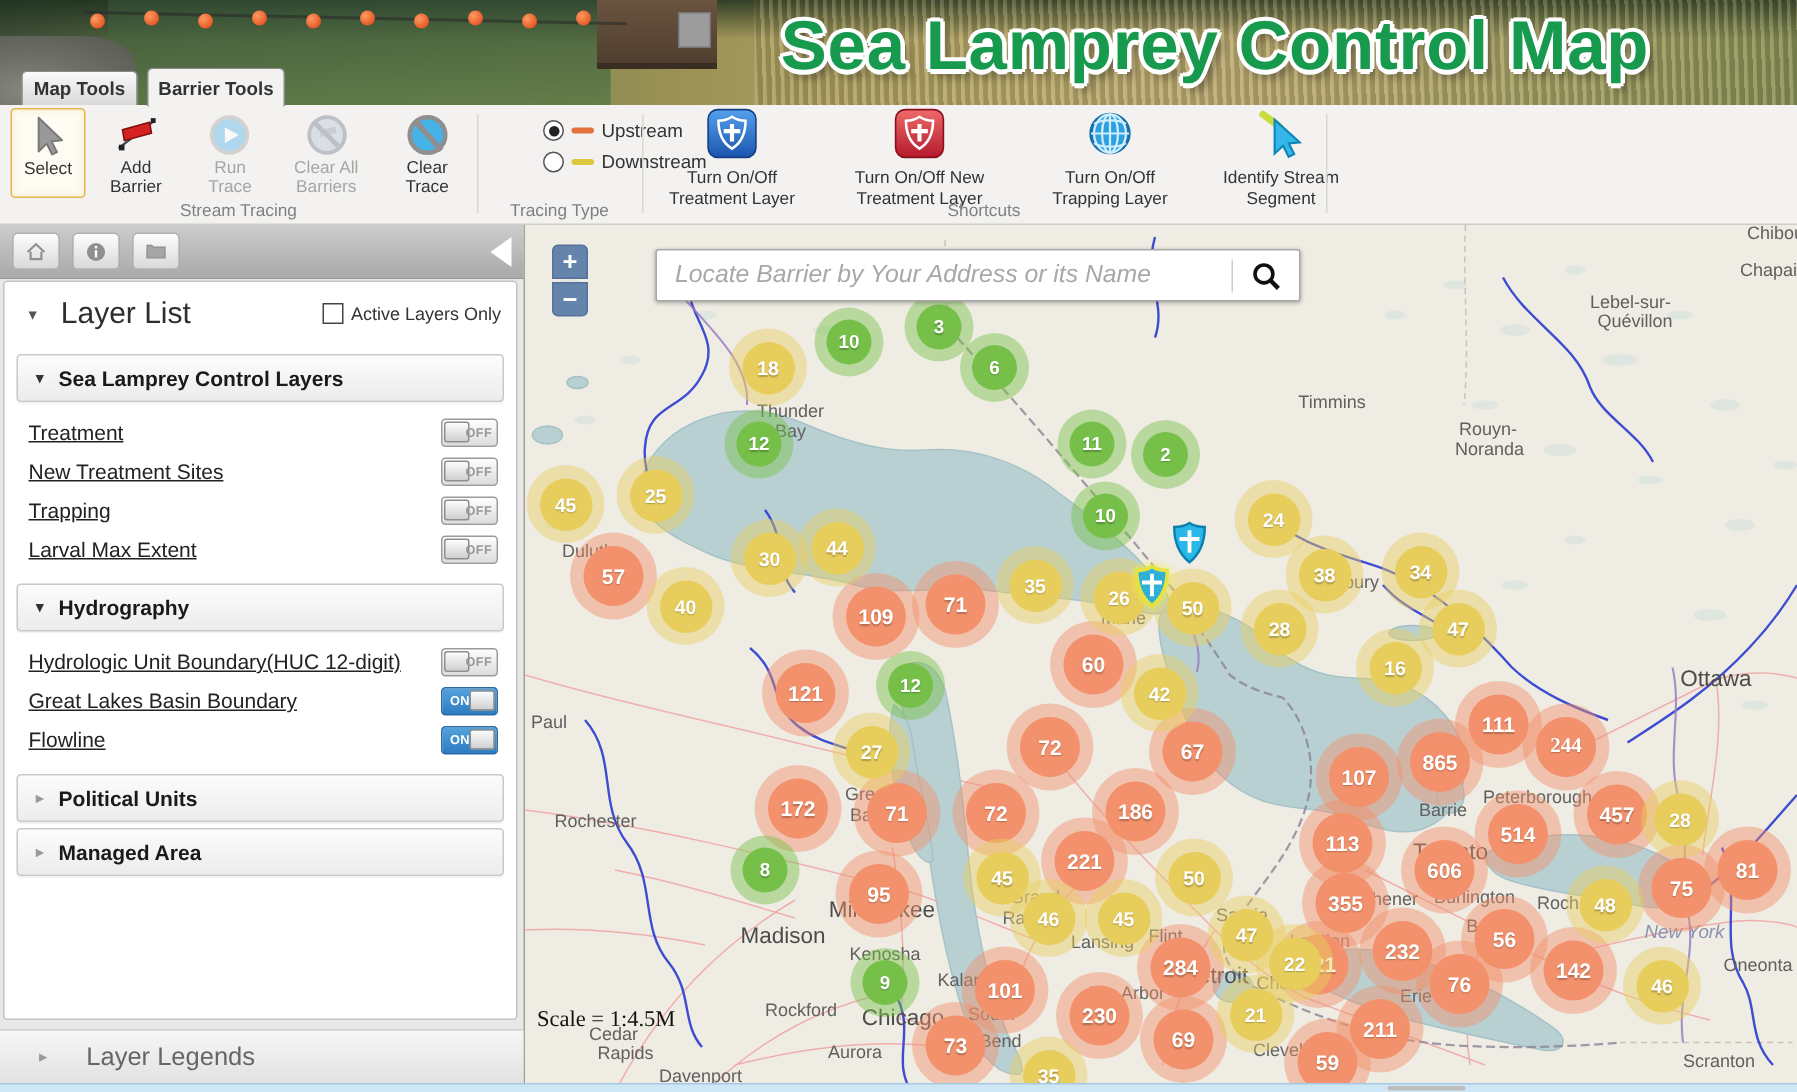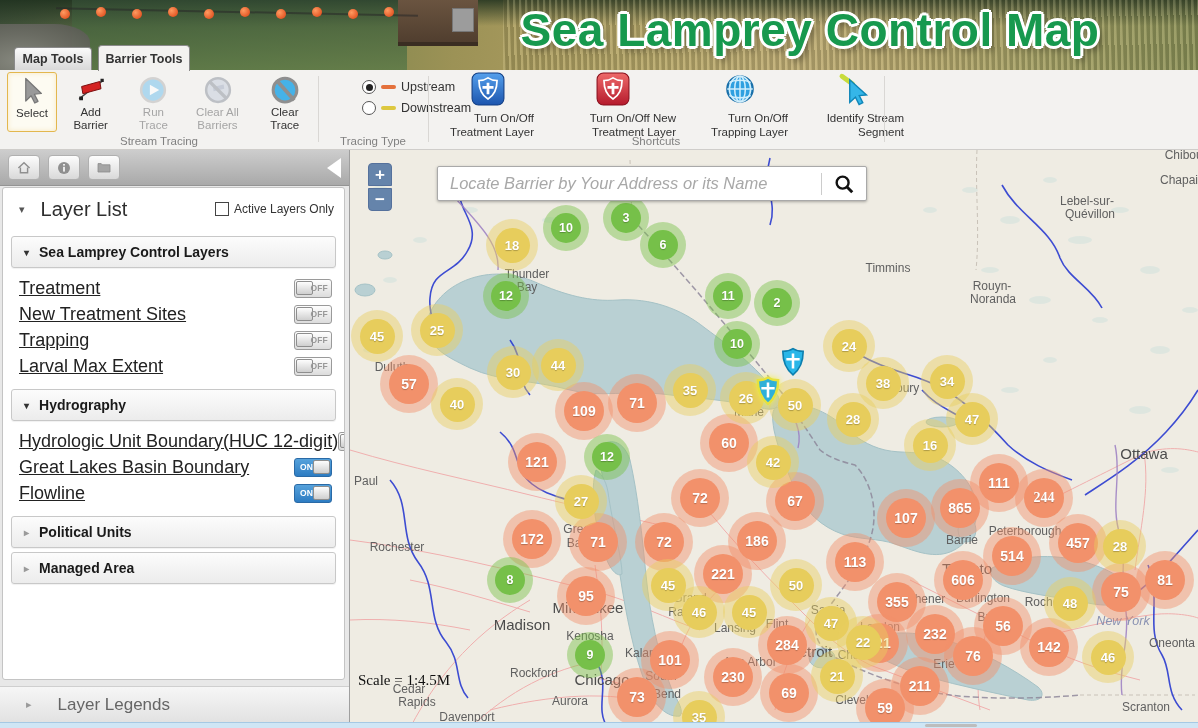--- a/index.html
+++ b/index.html
@@ -39,21 +39,21 @@
   .rbtn .ricon{height:32px;display:flex;align-items:center;}
   .rbtn .ricon svg{width:30px;height:30px;}
   .rbtn.sel{border:1px solid #e3b74e;background:#fdfbf2;box-shadow:inset 0 0 5px rgba(230,180,60,.25);}
   .rbtn.dis{color:#a5a5a5;cursor:default;}
   #tracing-radios{position:absolute;left:0;top:6px;padding-left:34px;}
   .radio-row{display:flex;align-items:center;gap:5px;margin:4px 0 7px 10px;font-size:12.5px;color:#333;cursor:pointer;}
   .radio{width:12px;height:12px;border:1px solid #555;border-radius:50%;background:#fff;position:relative;flex:none;}
   .radio.sel::after{content:'';position:absolute;inset:2.5px;background:#222;border-radius:50%;}
   .swatch{width:15px;height:4px;border-radius:2px;flex:none;}
   #shortcut-btns{display:flex;position:absolute;left:10px;top:2px;gap:8px;}
-  .scbtn{display:flex;flex-direction:column;align-items:center;padding:0 4px;font-size:11.5px;color:#333;line-height:1.2;text-align:right;cursor:pointer;}
+  .scbtn{display:flex;flex-direction:column;align-items:center;padding:0 4px;font-size:11.5px;color:#333;line-height:1.2;text-align:center;cursor:pointer;}
   .scbtn .ricon svg{width:34px;height:34px;margin-bottom:2px;}
   .scbtn:nth-child(1) .rlabel{width:92px;}
   .scbtn:nth-child(2) .rlabel{width:126px;}
   .scbtn:nth-child(3) .rlabel{width:96px;}
   .scbtn:nth-child(4) .rlabel{width:100px;}
 
   
   #sidebar{position:absolute;left:0;top:150px;width:350px;height:578px;background:#e8e8e8;border-right:1px solid #9f9f9f;box-sizing:border-box;}
   #side-header{position:absolute;top:0;left:0;right:0;height:36px;background:linear-gradient(#cdcdcd,#a9a9a9);border-bottom:1px solid #949494;display:flex;align-items:center;padding-left:8px;box-sizing:border-box;}
   .hbtn{width:30px;height:23px;border:1px solid #b0b0b0;border-radius:4px;background:linear-gradient(#fdfdfd,#d9d9d9);display:flex;align-items:center;justify-content:center;margin-right:8px;cursor:pointer;}
@@ -65,21 +65,21 @@
   #ll-title{font-size:20px;color:#2e2e2e;flex:1;}
   #alo{display:flex;align-items:center;gap:5px;}
   .cb{width:14px;height:14px;border:1.5px solid #444;background:#fff;box-sizing:border-box;cursor:pointer;}
   .alo-lab{font-size:12px;color:#333;}
   #sections{padding-top:2px;}
   .acc{height:30px;margin:4px 8px;border:1px solid #c8c8c8;border-radius:3px;background:linear-gradient(#fcfcfc,#ececec);display:flex;align-items:center;padding-left:12px;gap:10px;font-weight:bold;font-size:14px;color:#1a1a1a;cursor:pointer;box-shadow:0 1px 1px rgba(0,0,0,.06);}
   .acc .tri{font-size:10px;color:#333;}
   .acc .tri.closed{color:#9a9a9a;}
   .rows{padding:3px 10px 6px 8px;}
   .lrow{display:flex;align-items:center;justify-content:space-between;height:26px;padding:0 2px 0 8px;}
-  .llink{font-size:18px;color:#222;text-decoration:underline;cursor:pointer;white-space:nowrap;}
+  .llink{font-size:14px;color:#222;text-decoration:underline;cursor:pointer;white-space:nowrap;}
   .tgl{position:relative;width:38px;height:19px;border-radius:3px;border:1px solid #9a9a9a;flex:none;box-sizing:border-box;cursor:pointer;}
   .tgl.off{background:linear-gradient(#fefefe,#dcdcdc);}
   .tgl .knob{position:absolute;top:1px;width:17px;height:14px;border-radius:2px;background:linear-gradient(#fdfdfd,#cfcfcf);border:1px solid #8e8e8e;box-sizing:border-box;}
   .tgl.off .knob{left:1px;}
   .tgl.on .knob{right:1px;}
   .tgl .tstate{position:absolute;top:3.5px;font-size:8.5px;font-weight:bold;letter-spacing:.2px;}
   .tgl.off .tstate{right:3px;color:#999;}
   .tgl.on{background:linear-gradient(#56a2dc,#2d7cc2);border-color:#2a6aa6;}
   .tgl.on .tstate{left:5px;color:#fff;}
   #legends-bar{position:absolute;left:0;right:0;top:536px;height:36px;background:linear-gradient(#f6f6f6,#e2e2e2);border-top:1px solid #cfcfcf;display:flex;align-items:center;padding-left:26px;gap:26px;font-size:17px;color:#666;cursor:pointer;box-sizing:border-box;}
@@ -566,21 +566,21 @@
         </div>
         <div class="cl o" style="left: 378px; top: 362px;">
           <div class="cin">186</div>
         </div>
         <div class="cl o" style="left: 344px; top: 395px;">
           <div class="cin">221</div>
         </div>
         <div class="cl o" style="left: 207px; top: 417px;">
           <div class="cin">95</div>
         </div>
-        <div class="cl o" style="left: 476px; top: 383px; text-align: right;">
+        <div class="cl o" style="left: 516px; top: 383px; text-align: right;">
           <div class="cin">113</div>
         </div>
         <div class="cl o" style="left: 581px; top: 329px;">
           <div class="cin">865</div>
         </div>
         <div class="cl o" style="left: 620px; top: 304px;">
           <div class="cin">111</div>
         </div>
         <div class="cl o" style="left: 665px; top: 319px; font-family: Liberation Serif, serif;">
           <div class="cin">244</div>

